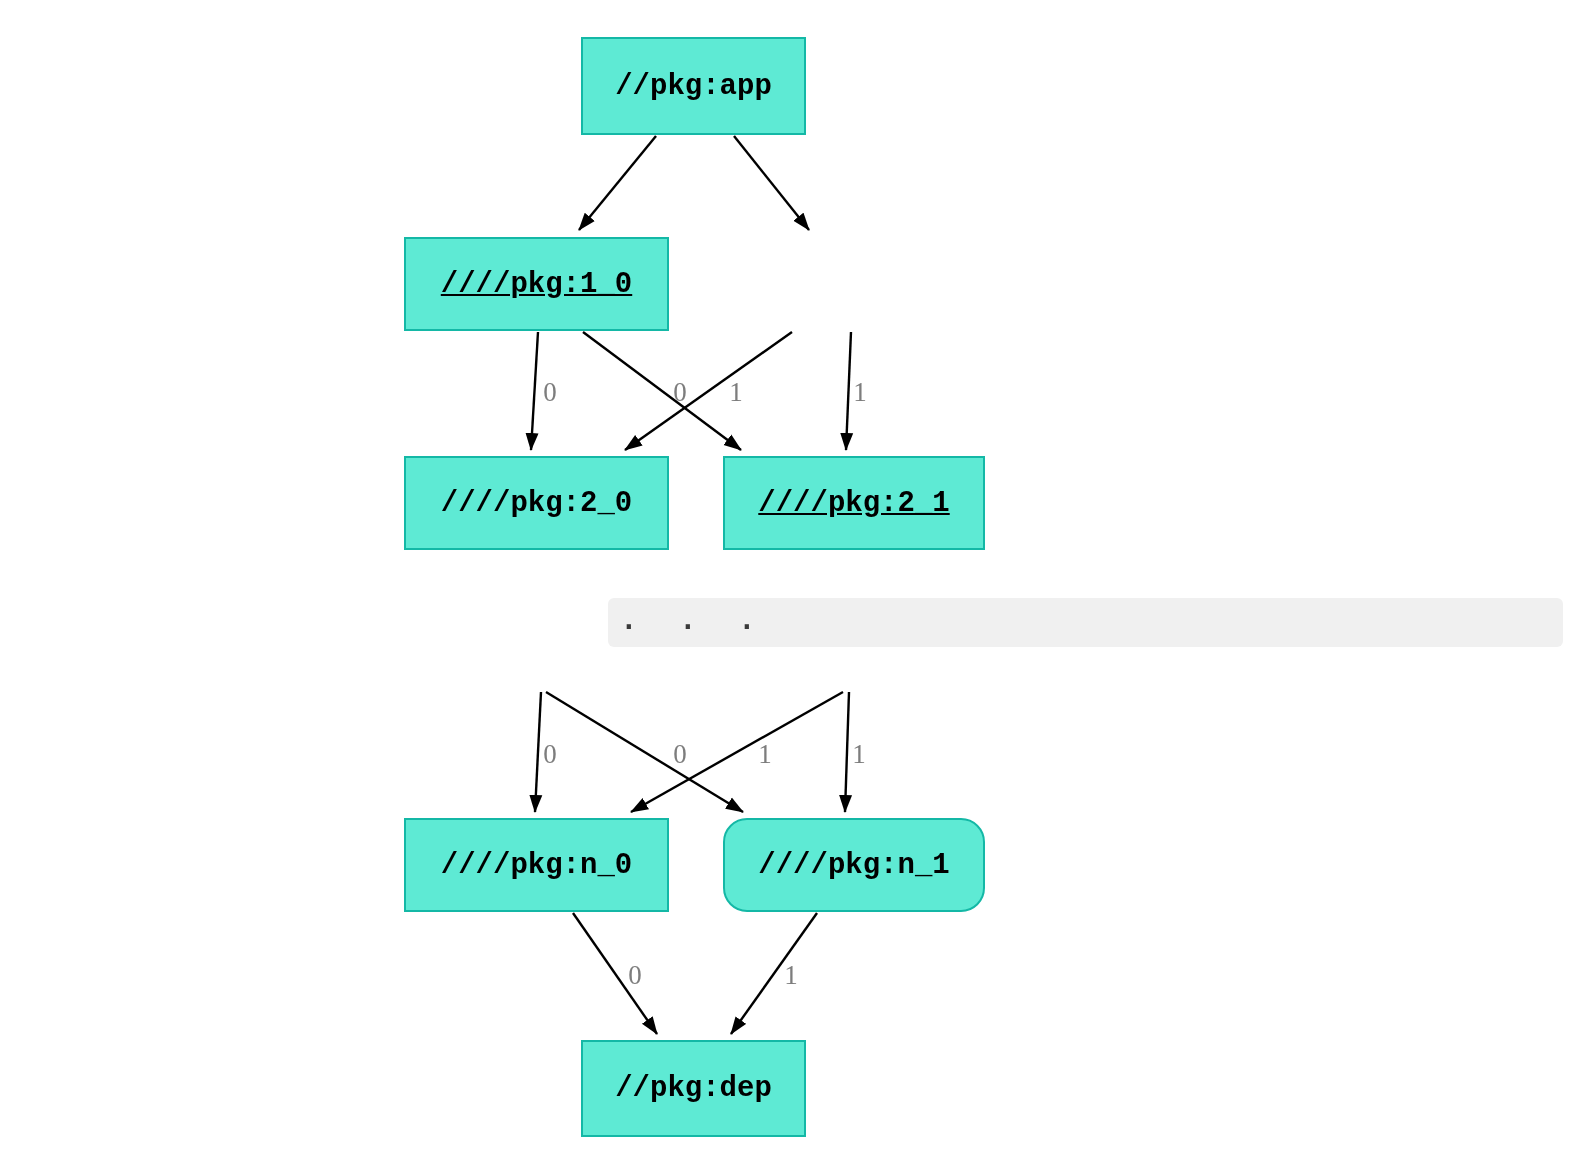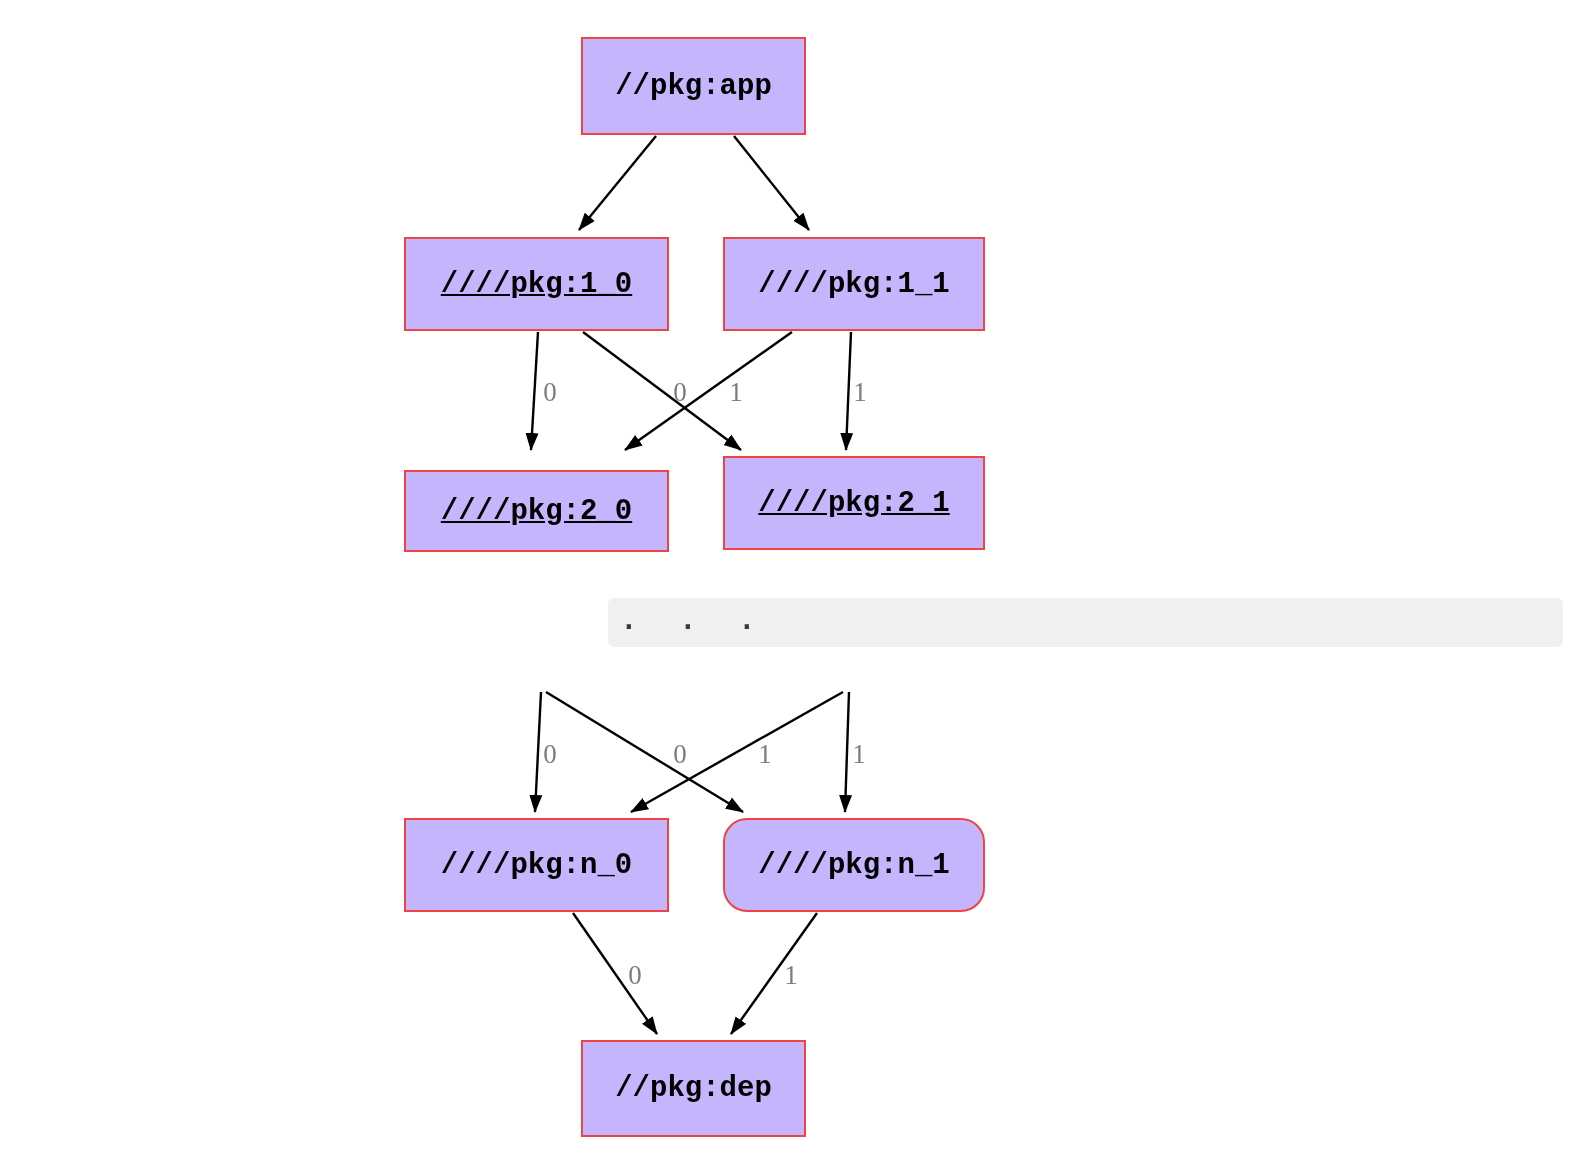--- a/index.html
+++ b/index.html
@@ -29,37 +29,37 @@
   }
   .edge-label {
     font-family: "Liberation Serif", "DejaVu Serif", serif;
     font-size: 27px;
     fill: #7d7d7d;
     text-anchor: middle;
   }
   .node {
     position: absolute;
     box-sizing: border-box;
-    background: #c4b5fd;
-    border: 2px solid #ef4444;
+    background: #5eead4;
+    border: 2px solid #14b8a6;
     display: flex;
     align-items: center;
     justify-content: center;
   }
   .node-label {
     font-family: "Liberation Mono", "DejaVu Sans Mono", monospace;
     font-weight: bold;
     font-size: 29px;
     color: #000000;
     white-space: nowrap;
   }
   .node-app  { left: 581px; top: 37px;   width: 225px; height: 98px; }
   .node-1-0  { left: 404px; top: 237px;  width: 265px; height: 94px; text-decoration: underline; }
   .node-1-1  { left: 723px; top: 237px;  width: 262px; height: 94px; }
-  .node-2-0  { left: 404px; top: 470px;  width: 265px; height: 82px; text-decoration: underline; }
+  .node-2-0  { left: 404px; top: 456px;  width: 265px; height: 94px; }
   .node-2-1  { left: 723px; top: 456px;  width: 262px; height: 94px; text-decoration: underline; }
   .node-n-0  { left: 404px; top: 818px;  width: 265px; height: 94px; }
   .node-n-1  { left: 723px; top: 818px;  width: 262px; height: 94px; border-radius: 24px; }
   .node-dep  { left: 581px; top: 1040px; width: 225px; height: 97px; }
   .ellipsis-bar {
     position: absolute;
     left: 608px;
     top: 598px;
     width: 955px;
     height: 49px;
@@ -121,23 +121,20 @@
   </svg>
 
   <div class="node node-app">
     <span class="node-label">//pkg:app</span>
   </div>
 
   <div class="node node-1-0">
     <span class="node-label">////pkg:1_0</span>
   </div>
 
-  <div class="node node-1-1">
-    <span class="node-label">////pkg:1_1</span>
-  </div>
 
   <div class="node node-2-0">
     <span class="node-label">////pkg:2_0</span>
   </div>
 
   <div class="node node-2-1">
     <span class="node-label">////pkg:2_1</span>
   </div>
 
   <div class="ellipsis-bar">

